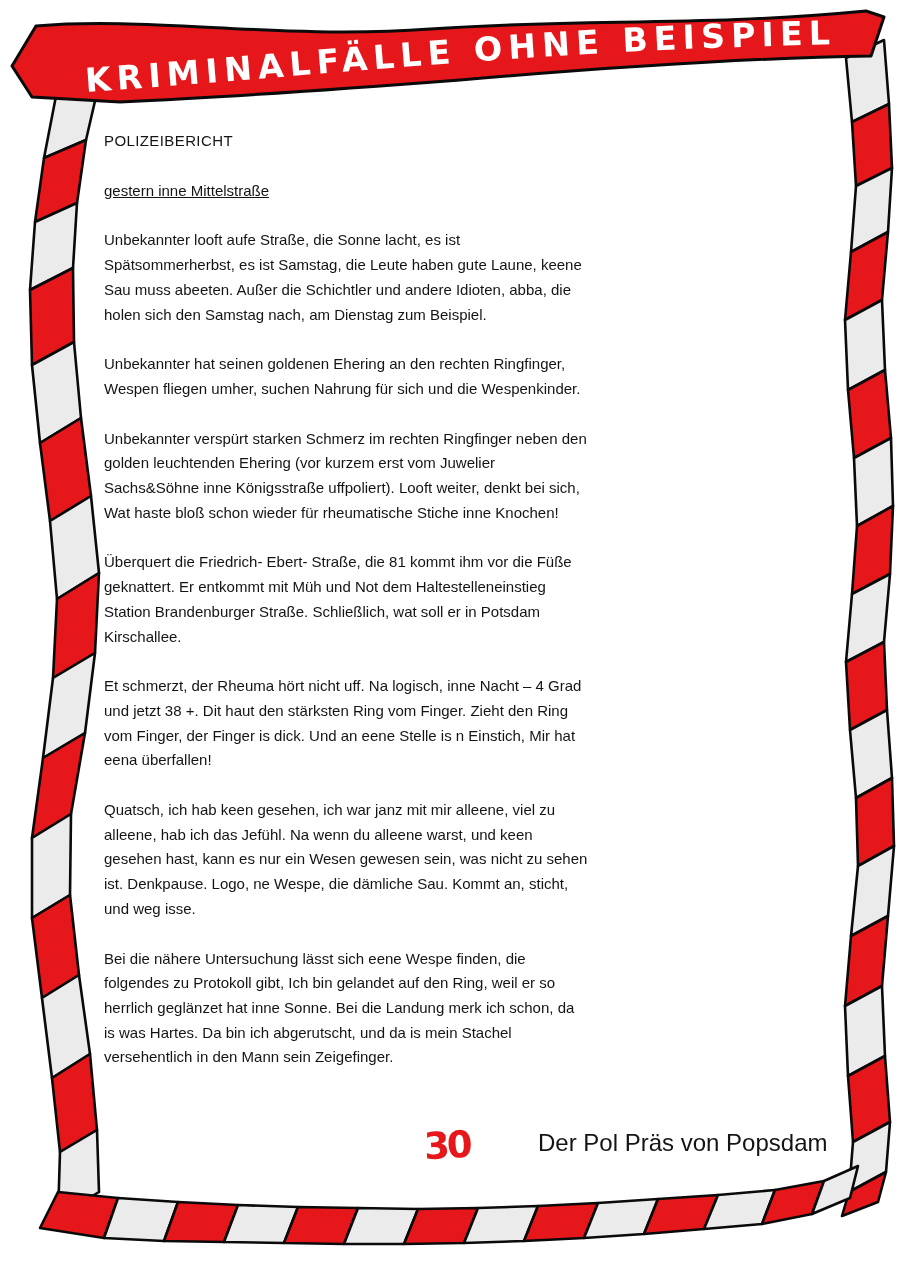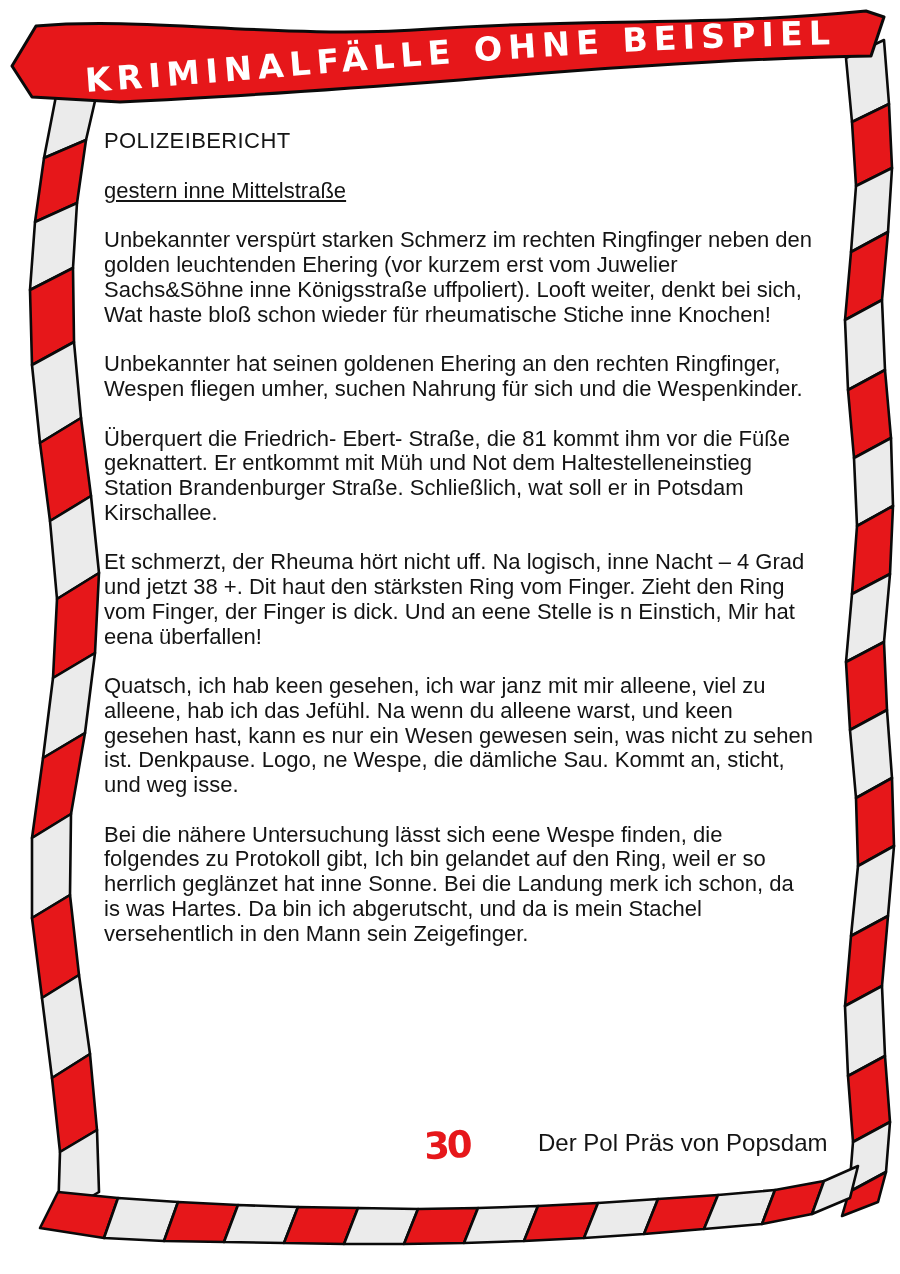--- a/index.html
+++ b/index.html
@@ -3,21 +3,21 @@
 <meta charset="utf-8">
 <style>
   html,body{margin:0;padding:0;}
   body{
     width:900px;height:1274px;position:relative;overflow:hidden;
     background:#ffffff;font-family:"Liberation Sans",sans-serif;
   }
   #border-svg{position:absolute;left:0;top:0;width:900px;height:1274px;}
   #report{
     position:absolute;left:104px;top:129px;width:716px;
-    color:#141414;font-size:22px;line-height:24.7px;
+    color:#141414;font-size:15px;line-height:24.7px;
   }
   #report p{white-space:pre-line;margin:0 0 25px 0;}
   p.heading{margin:0 0 23px 0;letter-spacing:.4px;}
   p.dateline{margin:0 0 29px 0;text-decoration:underline;}
   #banner-text{
     font-family:"DejaVu Sans",sans-serif;font-size:33px;font-weight:bold;
     fill:#ffffff;letter-spacing:6px;
   }
   #page-number{
     position:absolute;left:424px;top:1124px;
@@ -97,26 +97,30 @@
     <path id="banner-text-path" d="M 86,92 C 320,76 560,48 858,44" fill="none"></path>
   </defs>
   <text id="banner-text" style="fill: rgb(255, 255, 255);">
     <textPath href="#banner-text-path" textLength="752" lengthAdjust="spacingAndGlyphs">KRIMINALFÄLLE OHNE BEISPIEL</textPath>
   </text>
 </svg>
 
 <div id="report">
   <p class="heading">POLIZEIBERICHT</p>
   <p class="dateline">gestern inne Mittelstraße</p>
+  <p>Unbekannter looft aufe Straße, die Sonne lacht, es ist
+Spätsommerherbst, es ist Samstag, die Leute haben gute Laune, keene
+Sau muss abeeten. Außer die Schichtler und andere Idioten, abba, die
+holen sich den Samstag nach, am Dienstag zum Beispiel.</p>
+  <p>Unbekannter hat seinen goldenen Ehering an den rechten Ringfinger,
+Wespen fliegen umher, suchen Nahrung für sich und die Wespenkinder.</p>
   <p>Unbekannter verspürt starken Schmerz im rechten Ringfinger neben den
 golden leuchtenden Ehering (vor kurzem erst vom Juwelier
 Sachs&amp;Söhne inne Königsstraße uffpoliert). Looft weiter, denkt bei sich,
 Wat haste bloß schon wieder für rheumatische Stiche inne Knochen!</p>
-  <p>Unbekannter hat seinen goldenen Ehering an den rechten Ringfinger,
-Wespen fliegen umher, suchen Nahrung für sich und die Wespenkinder.</p>
   <p>Überquert die Friedrich- Ebert- Straße, die 81 kommt ihm vor die Füße
 geknattert. Er entkommt mit Müh und Not dem Haltestelleneinstieg
 Station Brandenburger Straße. Schließlich, wat soll er in Potsdam
 Kirschallee.</p>
   <p>Et schmerzt, der Rheuma hört nicht uff. Na logisch, inne Nacht – 4 Grad
 und jetzt 38 +. Dit haut den stärksten Ring vom Finger. Zieht den Ring
 vom Finger, der Finger is dick. Und an eene Stelle is n Einstich, Mir hat
 eena überfallen!</p>
   <p>Quatsch, ich hab keen gesehen, ich war janz mit mir alleene, viel zu
 alleene, hab ich das Jefühl. Na wenn du alleene warst, und keen

